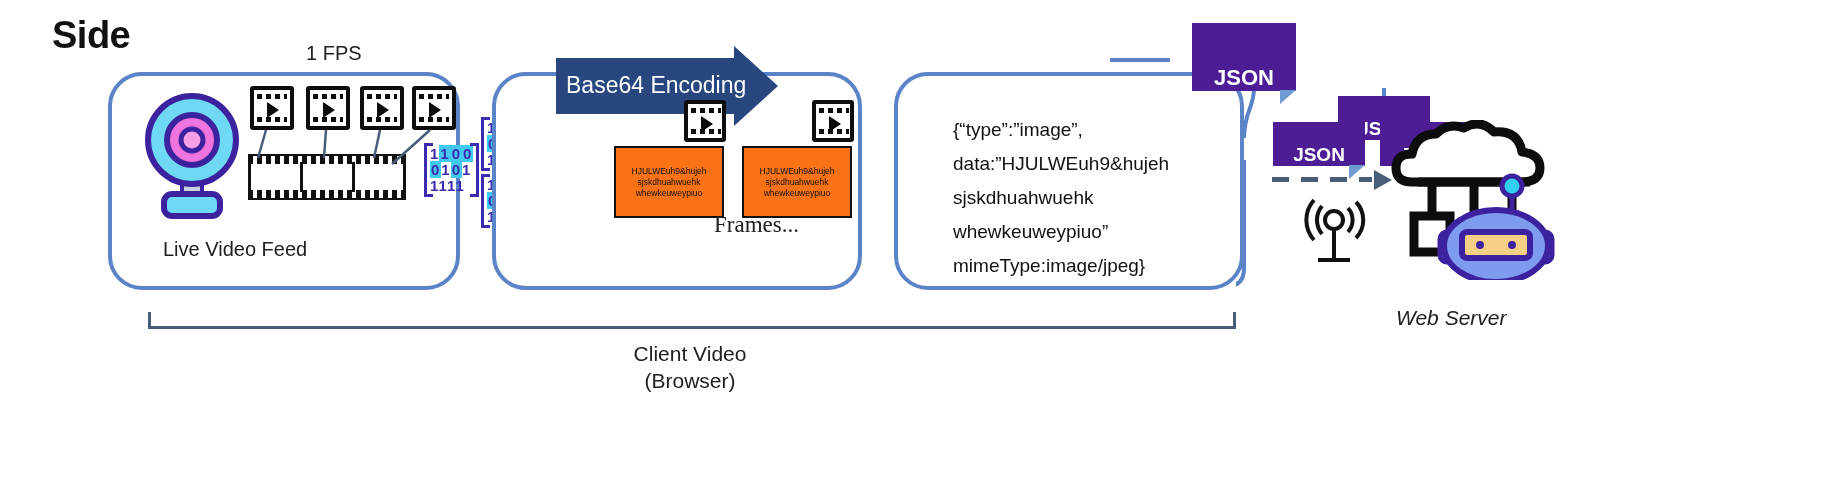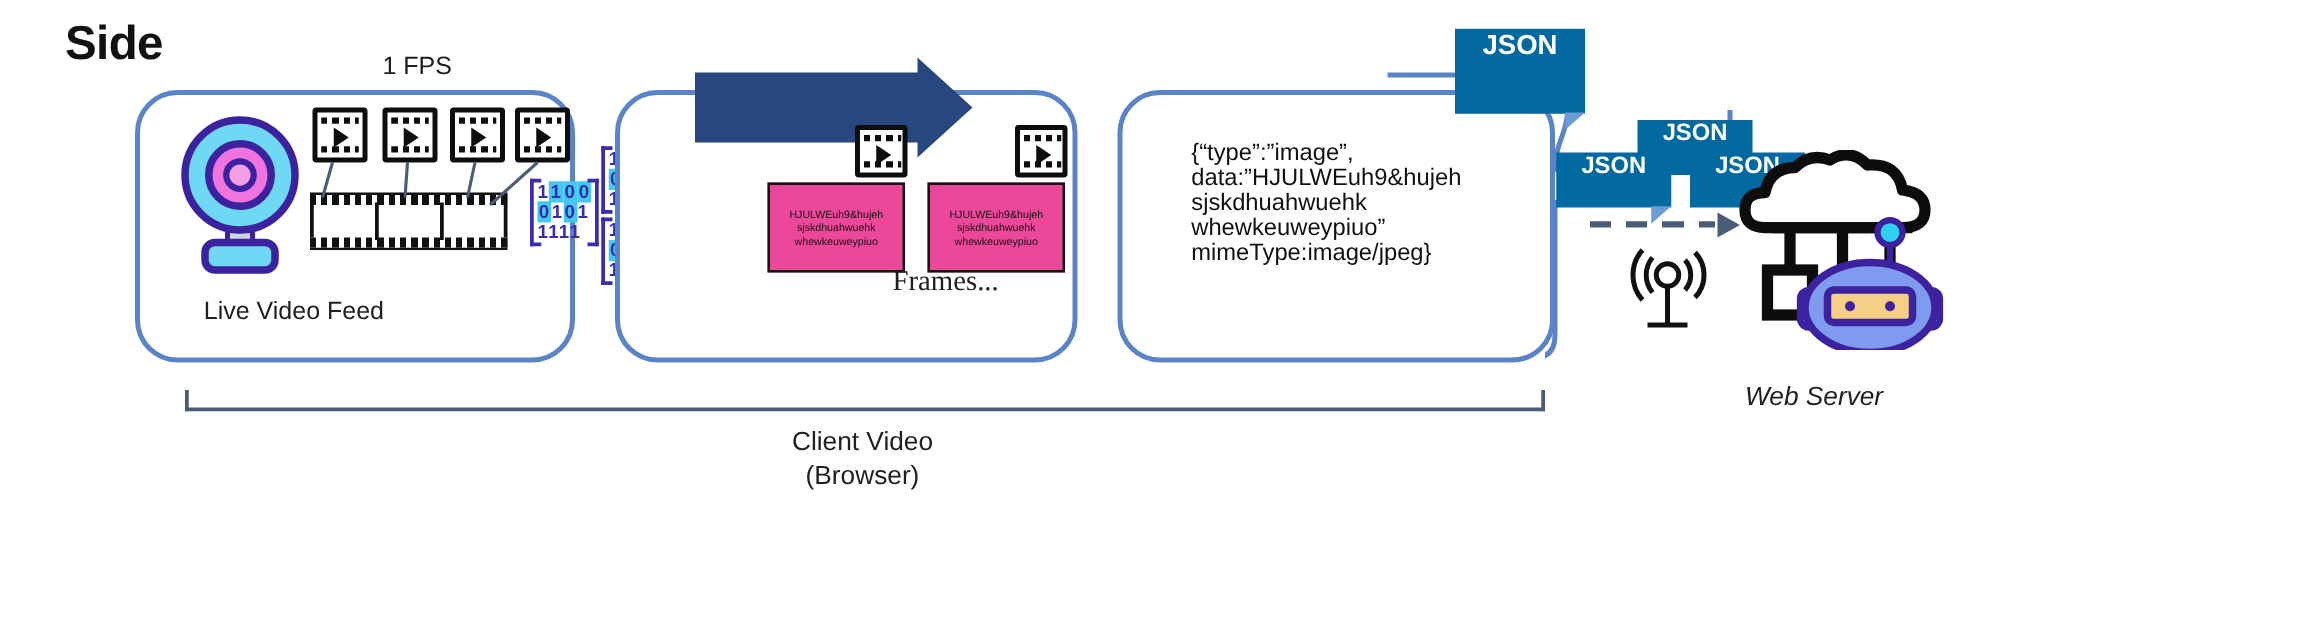--- a/index.html
+++ b/index.html
@@ -53,33 +53,33 @@
   .bin i{font-style:normal;background:#43c8f0;color:#3b2bae;padding:0 1px;}
 
   
   #b64wrap{left:556px;top:58px;width:220px;height:56px;}
   #b64bar{position:absolute;left:0;top:0;width:180px;height:56px;background:#27477e;}
   #b64tip{position:absolute;left:178px;top:-12px;width:0;height:0;
      border-left:44px solid #27477e;border-top:40px solid transparent;border-bottom:40px solid transparent;}
   #b64txt{position:absolute;left:10px;top:14px;width:230px;color:#fff;font-size:23px;}
 
   
-  .fbox{position:absolute;width:110px;height:72px;border:2px solid #111;background:#ec4899;
+  .fbox{position:absolute;width:110px;height:72px;border:2px solid #111;background:#f97316;
         box-sizing:border-box;display:flex;align-items:center;justify-content:center;}
   .fbox span{font-size:8.5px;line-height:11px;text-align:center;color:#111;}
   .fico{position:absolute;width:42px;height:42px;}
 
   #framescap{left:714px;top:212px;font-size:23px;color:#202020;font-family:Liberation Serif, serif;}
 
   
-  #jsontext{left:953px;top:113px;width:280px;font-size:19px;line-height:20px;color:#111;white-space:pre-line;}
-
-  
-  .jbub{position:absolute;background:#0369a1;color:#fff;font-weight:bold;
-        display:flex;align-items:flex-start;justify-content:center;}
+  #jsontext{left:953px;top:113px;width:280px;font-size:19px;line-height:34px;color:#111;white-space:pre-line;}
+
+  
+  .jbub{position:absolute;background:#4c1d95;color:#fff;font-weight:bold;
+        display:flex;align-items:flex-end;justify-content:center;margin-left:28px;}
   .jbub .tail{position:absolute;right:0;bottom:-13px;width:0;height:0;
         border-left:16px solid #6e9bd2;border-bottom:14px solid transparent;}
   #jbub1{left:1164px;top:23px;width:104px;height:68px;font-size:22px;}
   #jbub2{left:1310px;top:96px;width:92px;height:44px;font-size:19px;}
   #jbub3{left:1245px;top:122px;width:92px;height:44px;font-size:19px;}
   #jbub4{left:1352px;top:122px;width:92px;height:44px;font-size:19px;}
 
   
   .bconn{position:absolute;background:#5b83c7;}
 
@@ -171,20 +171,21 @@
 
 <div class="abs bin" id="bin4" style="left:481px;top:174px;">1<i>1</i><i>0</i><i>0</i><i>0</i>
 <i>0</i>1<i>0</i>11
 1111<i>0</i></div>
 
 <div class="abs panel" id="panel2"></div>
 
 <div class="abs" id="b64wrap">
   <div id="b64bar"></div>
   <div id="b64tip"></div>
+  <div id="b64txt">Base64 Encoding</div>
 </div>
 
 <div class="abs fbox" style="left:614px;top:146px;">
   <span style="white-space:pre-line">HJULWEuh9&amp;hujeh
 sjskdhuahwuehk
 whewkeuweypiuo</span>
 </div>
 <div class="abs fico" style="left:684px;top:100px;">
   <div class="vf" style="left:0;top:0;width:42px;height:42px;position:absolute;">
     <div class="dots t"></div>

